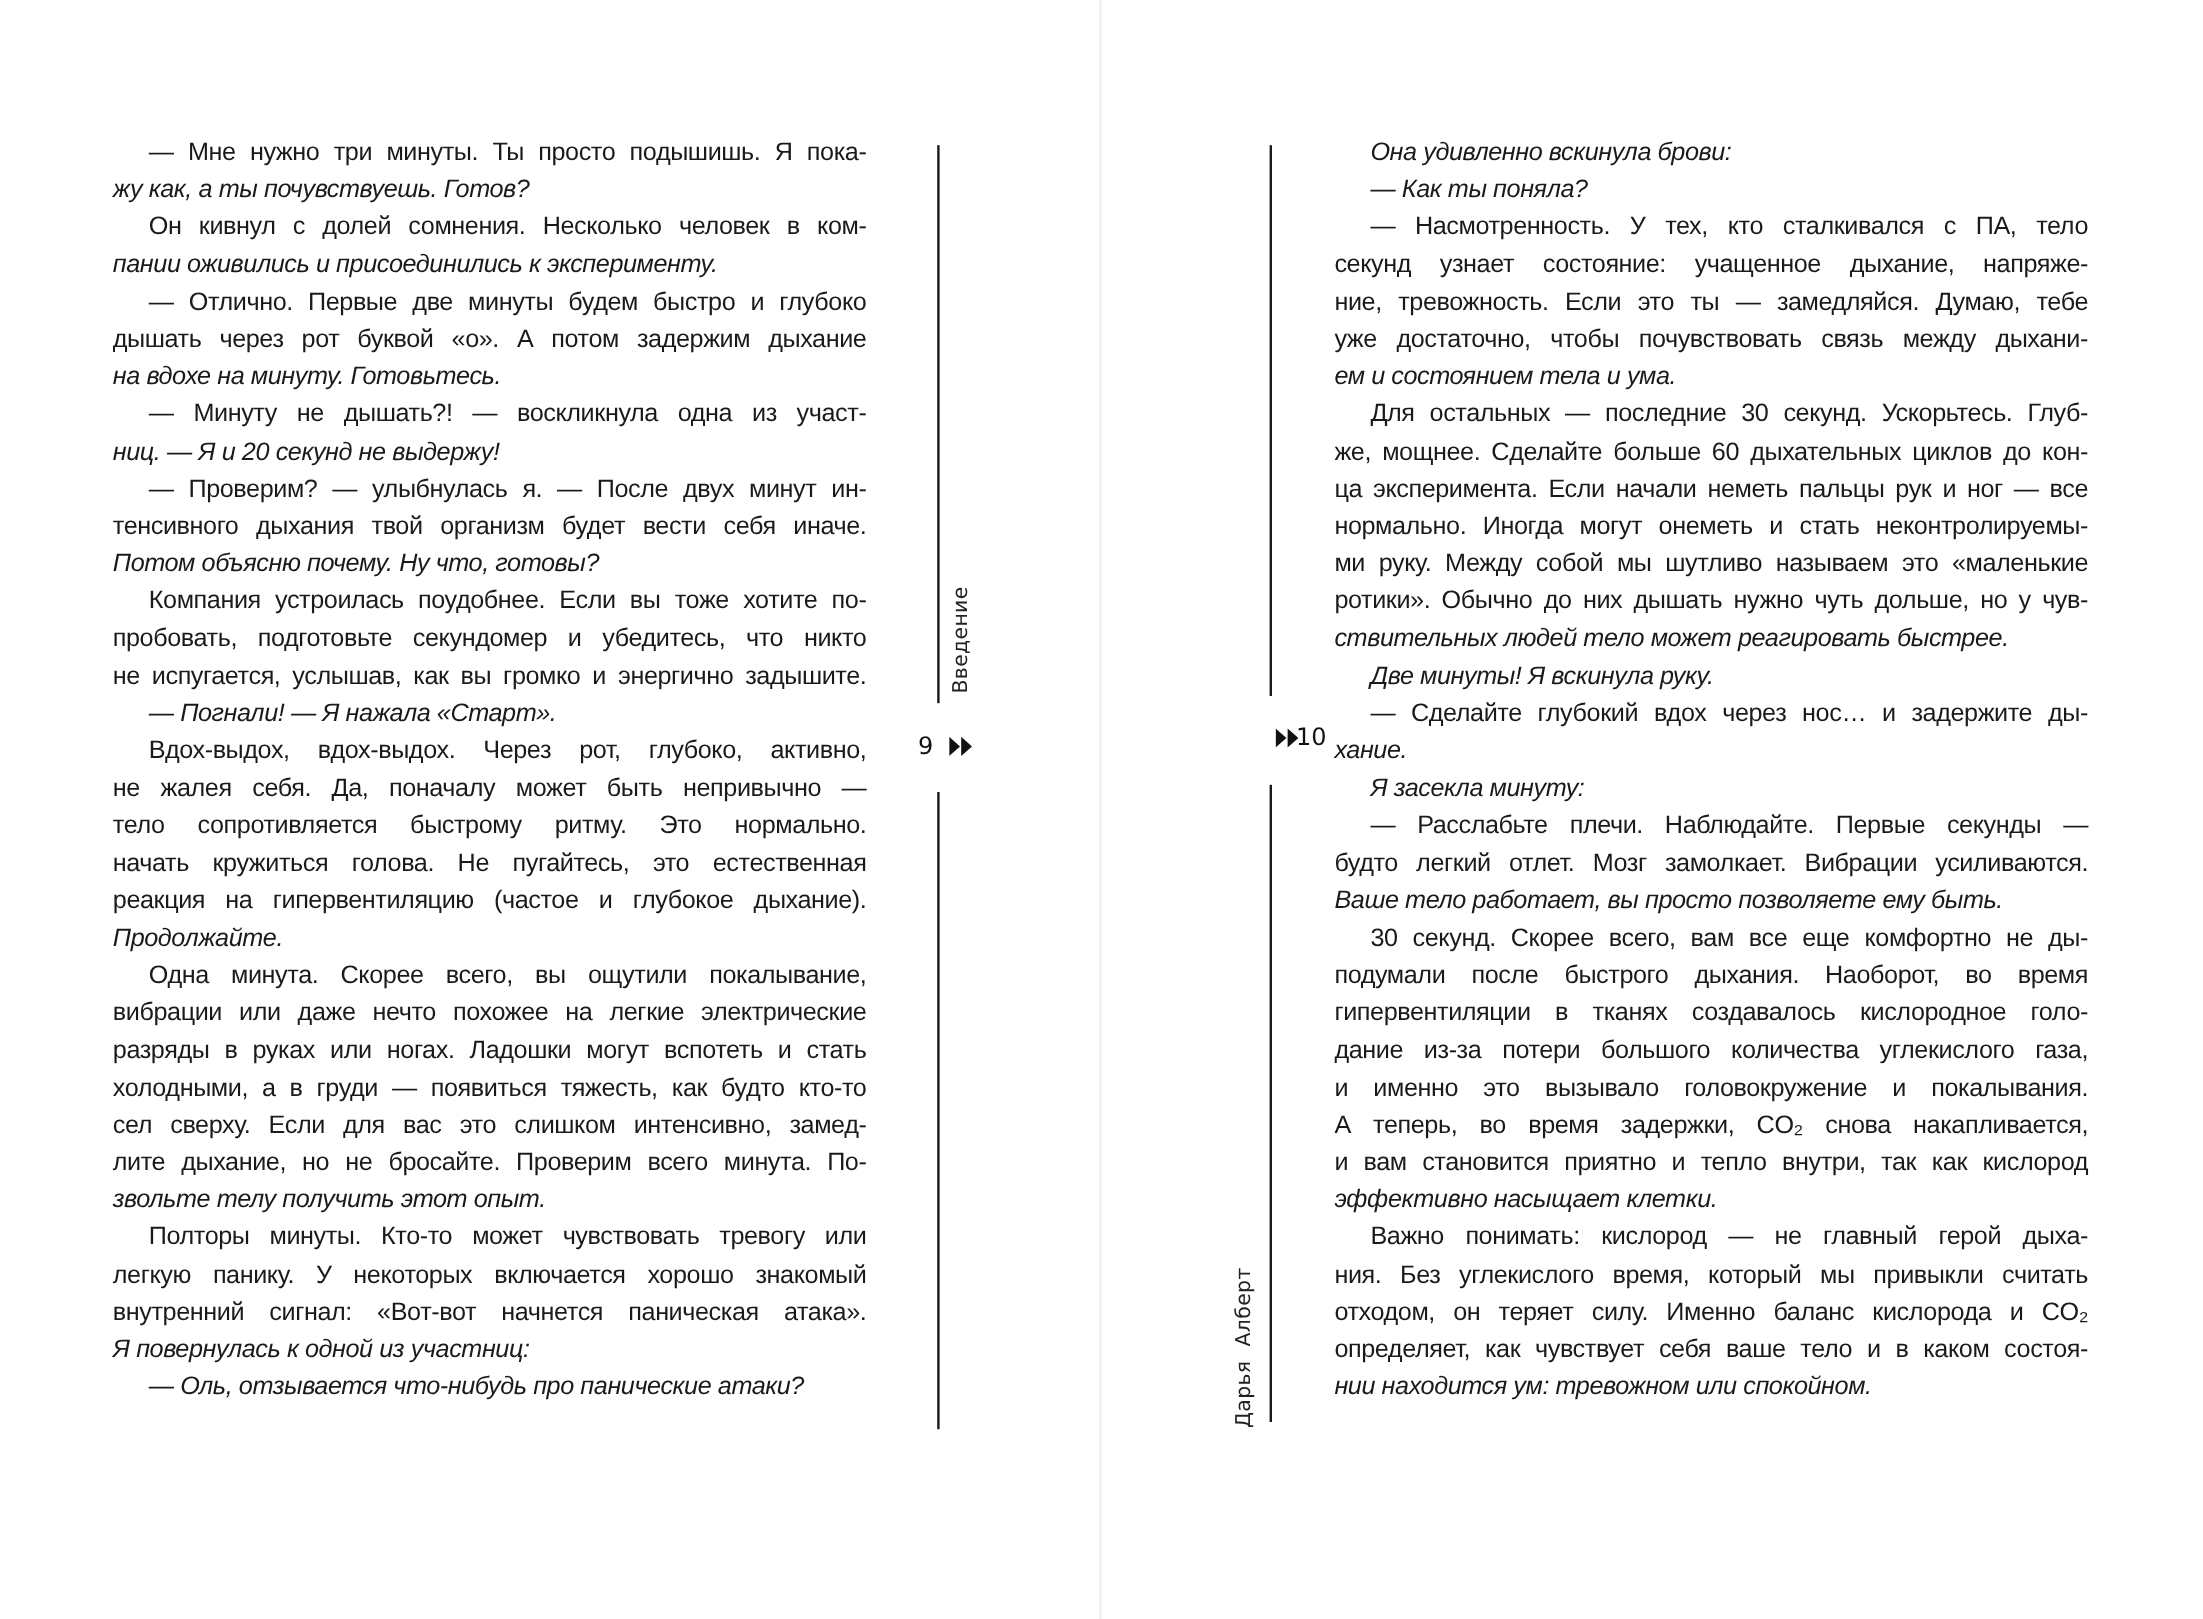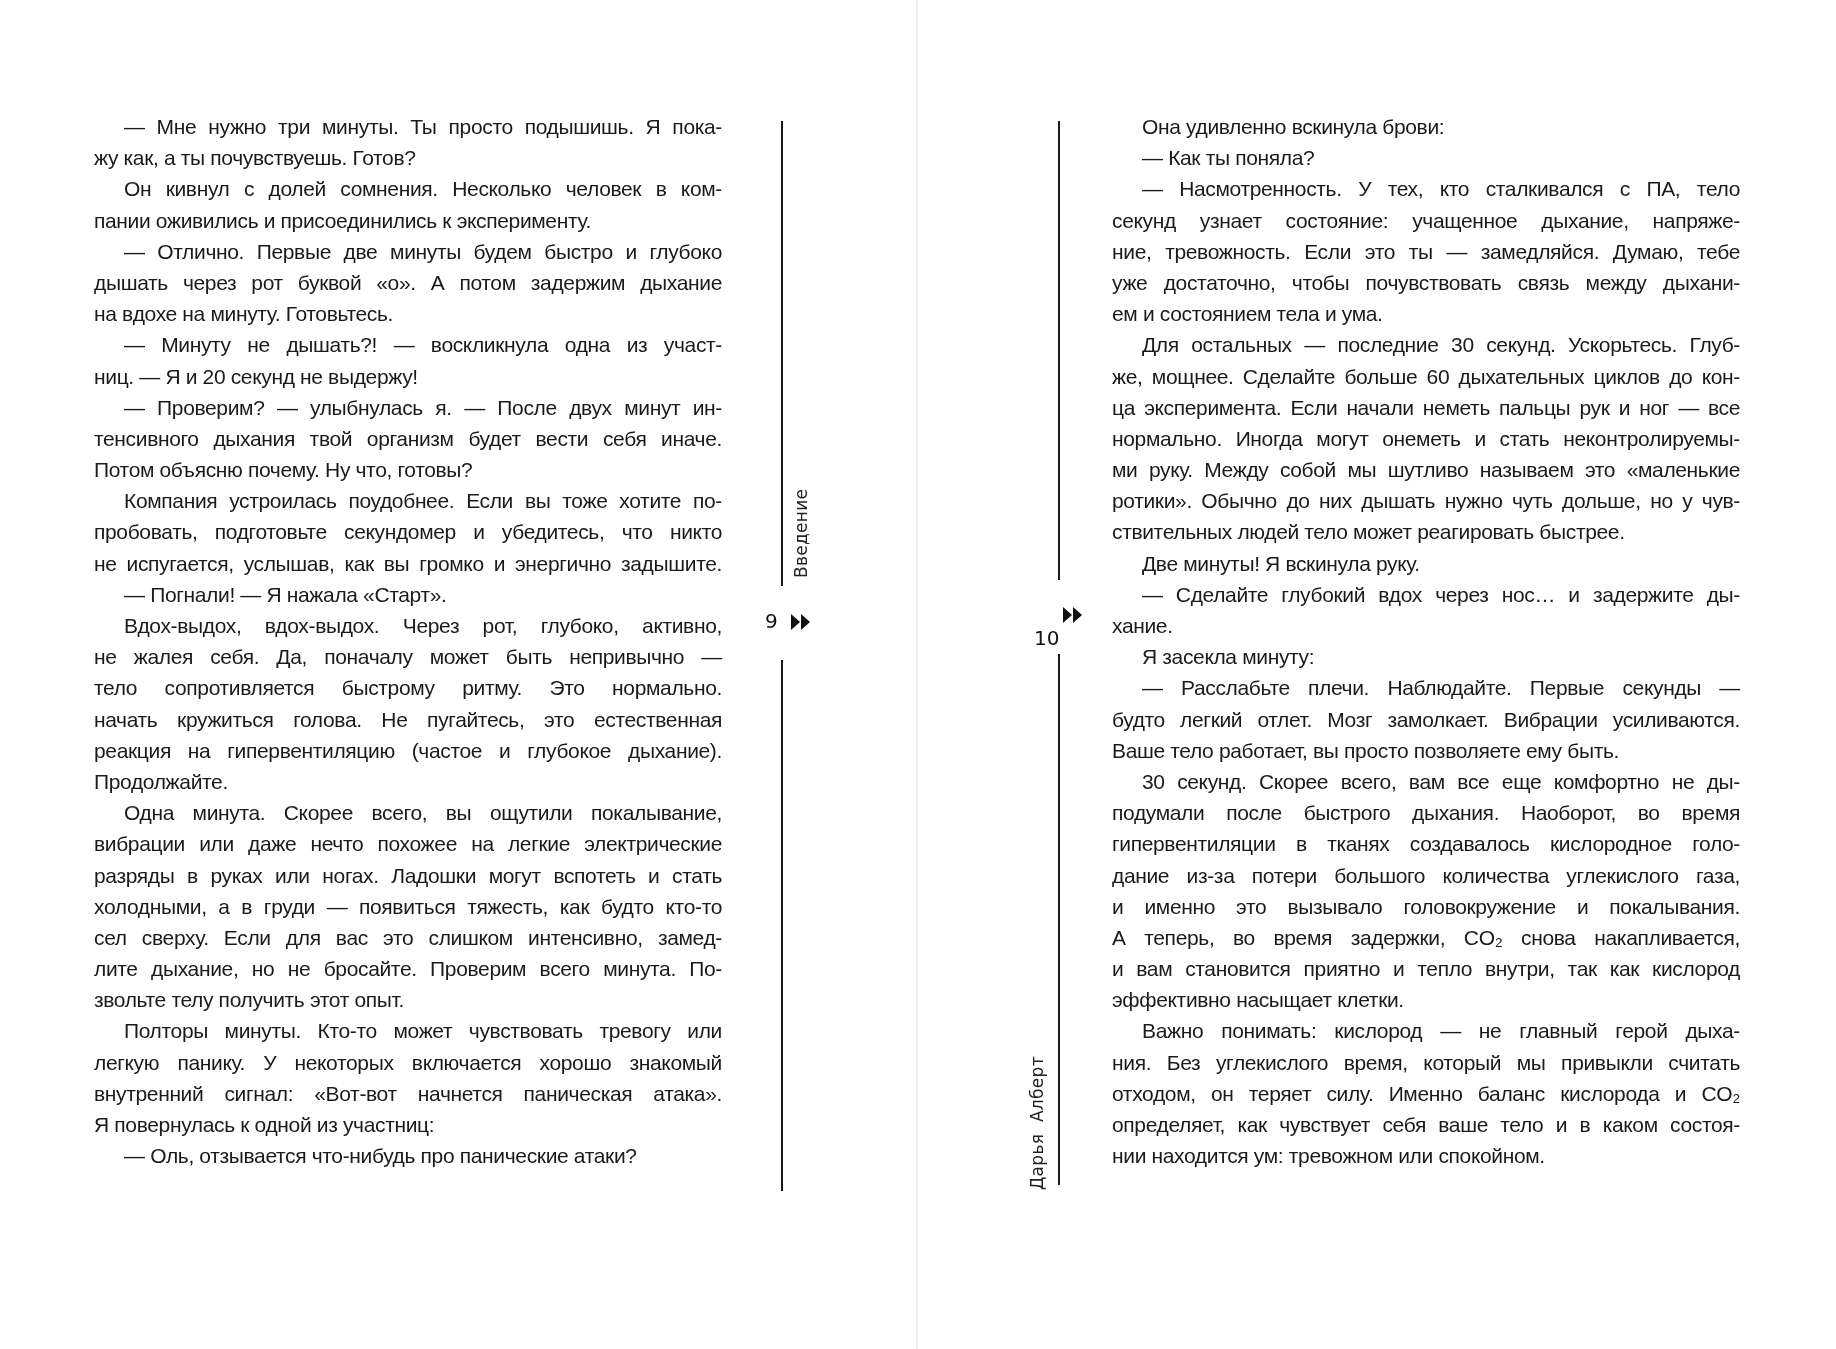--- a/index.html
+++ b/index.html
@@ -3,30 +3,30 @@
 <meta charset="utf-8">
 <style>
   html, body { margin: 0; padding: 0; background: #ffffff; }
   body { width: 1836px; height: 1349px; position: relative; overflow: hidden; font-family: "Liberation Sans", sans-serif; color: #1a1a1a; }
   .spread { position: absolute; left: 0; top: 0; width: 1656px; height: 1349px; background: #fff; }
   .fold { position: absolute; left: 916px; top: 0; width: 2px; height: 1349px; background: #eeeef4; }
   .col { position: absolute; top: 111px; width: 628px; }
   .col.left { left: 94px; }
   .col.right { left: 1112px; }
   .line { display: block; height: 31.2px; line-height: 31.2px; font-size: 21px; white-space: nowrap; letter-spacing: -0.35px; word-spacing: 0px; text-align: justify; text-align-last: justify; transform-origin: left center; }
-  .line.last { text-align-last: left; }
+  .line.last { text-align-last: left; font-style: italic; }
   .line.indent { padding-left: 30px; }
   .rule { position: absolute; width: 2px; background: #1a1a1a; }
   .rule.l1 { left: 781px; top: 121px; height: 465px; }
   .rule.l2 { left: 781px; top: 660px; height: 531px; }
   .rule.r1 { left: 1058px; top: 121px; height: 459px; }
   .rule.r2 { left: 1058px; top: 654px; height: 531px; }
   .pagenum { position: absolute; font-size: 20px; line-height: 20px; color: #111; font-family: "DejaVu Sans", sans-serif; }
   .pagenum.p9 { left: 765px; top: 611px; }
-  .pagenum.p10 { left: 1034px; top: 604px; margin-top: 24px; }
+  .pagenum.p10 { left: 1080px; top: 604px; }
   .arrows { position: absolute; width: 20px; height: 16px; }
   .arrows.a9 { left: 791px; top: 614px; }
   .arrows.a10 { left: 1063px; top: 607px; }
   .runner { position: absolute; font-size: 17px; line-height: 17px; color: #222; white-space: nowrap; transform: rotate(-90deg); transform-origin: left top; font-family: "DejaVu Sans", sans-serif; letter-spacing: 0.3px; }
   .runner.section { left: 793px; top: 578px; }
   .runner.author { left: 1029px; top: 1190px; word-spacing: 6px; }
 </style>
 </head>
 <body>
 

